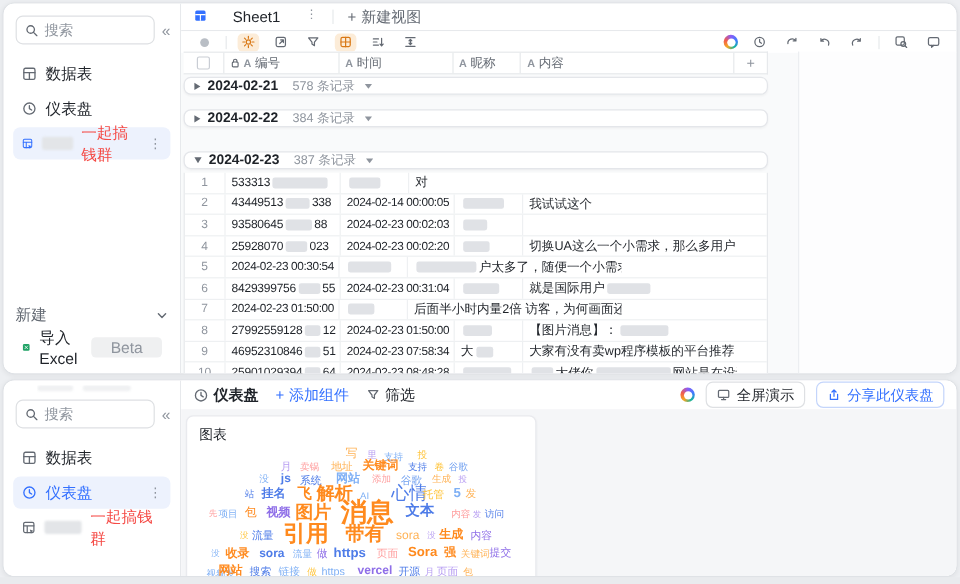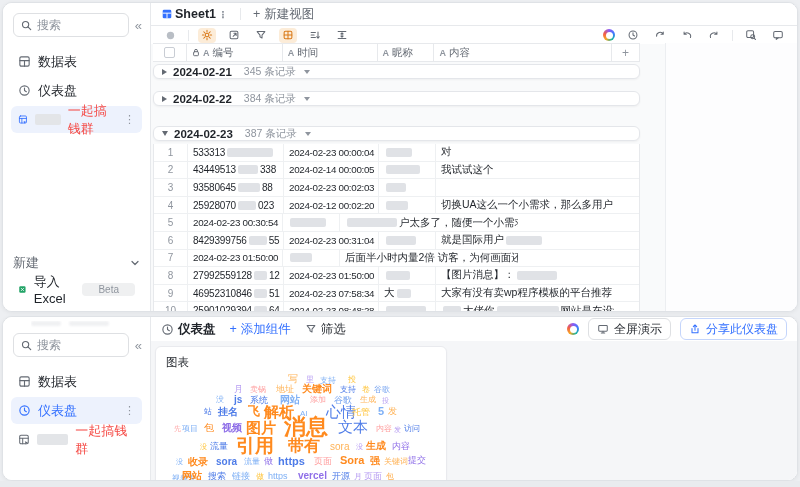--- a/index.html
+++ b/index.html
@@ -23,28 +23,28 @@
             border-radius:6px;font-size:13px;color:#1f2329;}
   .nav-item.sel{background:#edf2fd;}
   .nav-item.sel .blue-label{color:#3370ff;}
   .nav-item .more{margin-left:auto;color:#8f959e;font-size:11px;}
   .red-label{color:#f54a45;}
   .sb-blur{display:inline-block;width:34px;height:11px;border-radius:2px;background:#e3e5e8;filter:blur(.7px);}
   .spacer{flex:1;}
   .new-row{display:flex;align-items:center;height:24px;margin:0 10px;font-size:13px;color:#646a73;}
   .new-row .chev{margin-left:auto;color:#8f959e;font-size:11px;}
   .imp-row{display:flex;align-items:center;gap:7px;height:28px;margin:0 8px;padding:0 7px;font-size:13px;}
-  .beta{font-size:10px;color:#8f959e;background:#eff0f1;border-radius:4px;padding:1px 16px;}
+  .beta{font-size:13px;color:#8f959e;background:#eff0f1;border-radius:4px;padding:1px 16px;}
   .clip-strip{height:8px;margin:-6px 10px 4px 28px;overflow:hidden;display:flex;gap:8px;opacity:.55;}
   .clip-strip i{display:block;height:5px;border-radius:2px;background:#e3e5e8;filter:blur(1px);}
   
   .main{flex:1;position:relative;background:#f9fafb;min-width:0;}
   .tabbar{height:22px;background:#fff;border-bottom:1px solid #e7e9ec;display:flex;align-items:center;
           padding:0 10px;gap:8px;}
-  .tab-active{display:flex;align-items:center;gap:2px;font-size:12.5px;font-weight:bold;color:#1f2329;}
+  .tab-active{display:flex;gap:21px;font-size:12.5px;font-weight:normal;color:#1f2329;}
   .tab-more{color:#8f959e;font-size:10px;}
   .tab-div{width:1px;height:12px;background:#e7e9ec;margin:0 4px;}
   .tab-new{display:flex;align-items:center;gap:4px;font-size:12.5px;color:#646a73;}
   .toolbar{height:18px;background:#fff;display:flex;align-items:center;padding:0 10px;gap:9px;}
   .tb-div{width:1px;height:11px;background:#e7e9ec;}
   .tbi{display:flex;align-items:center;justify-content:center;width:18px;height:15px;border-radius:4px;}
   .tbi.active{background:#fcecd8;}
   .tb-right{margin-left:auto;display:flex;align-items:center;gap:9px;text-align:right;}
   .ai-ring{width:12px;height:12px;border-radius:50%;
            background:conic-gradient(#8b5cf6,#3f7bff,#12b5a0,#f6a723,#f25c4c,#8b5cf6);position:relative;}
@@ -283,21 +283,21 @@
         <div class="th w-cont">
             <span class="atype">A</span>
             <span>内容</span>
           </div>
         <div class="th w-add">+</div>
       </div>
 
       <div class="groupbar g1">
         <span class="caret-r"></span>
         <span class="g-date">2024-02-21</span>
-        <span class="g-count">345 条记录</span>
+        <span class="g-count">578 条记录</span>
         <span class="g-dd"></span>
       </div>
       <div class="groupbar g2">
         <span class="caret-r"></span>
         <span class="g-date">2024-02-22</span>
         <span class="g-count">384 条记录</span>
         <span class="g-dd"></span>
       </div>
       <div class="groupbar g3">
         <span class="caret-d"></span>
@@ -306,21 +306,20 @@
         <span class="g-dd"></span>
       </div>
 
       <div id="rows">
           <div class="trow">
             <div class="td w-num">1</div>
             <div class="td w-id">
               <span>533313</span>
               <span class="blur" style="width: 46px;"></span>
             </div>
-            <div class="td w-time">2024-02-23 00:00:04</div>
             <div class="td w-nick">
               <span class="blur" style="width: 26px;"></span>
             </div>
             <div class="td w-cont">
               <span>对</span>
             </div>
           </div>
           <div class="trow">
             <div class="td w-num">2</div>
             <div class="td w-id">
@@ -348,21 +347,21 @@
               <span class="blur" style="width: 20px;"></span>
             </div>
           </div>
           <div class="trow">
             <div class="td w-num">4</div>
             <div class="td w-id">
               <span>25928070</span>
               <span class="blur" style="width: 18px;"></span>
               <span>023</span>
             </div>
-            <div class="td w-time">2024-02-12 00:02:20</div>
+            <div class="td w-time">2024-02-23 00:02:20</div>
             <div class="td w-nick">
               <span class="blur" style="width: 22px;"></span>
             </div>
             <div class="td w-cont">
               <span>切换UA这么一个小需求，那么多用户。</span>
             </div>
           </div>
           <div class="trow">
             <div class="td w-num">5</div>
             <div class="td w-time">2024-02-23 00:30:54</div>
@@ -565,21 +564,21 @@
             <span style="left: 156px; top: 30px; font-size: 15px; color: rgb(78, 124, 232); font-weight: 400;">心情</span>
             <span style="left: 182px; top: 34px; font-size: 9px; color: rgb(255, 197, 61);">托管</span>
             <span style="left: 208px; top: 32px; font-size: 11px; color: rgb(127, 176, 245); font-weight: 700;">5</span>
             <span style="left: 218px; top: 33px; font-size: 9px; color: rgb(255, 179, 87);">发</span>
             <span style="left: 4px; top: 51px; font-size: 7px; color: rgb(255, 158, 158);">先</span>
             <span style="left: 12px; top: 51px; font-size: 8px; color: rgb(127, 176, 245);">项目</span>
             <span style="left: 34px; top: 49px; font-size: 10px; color: rgb(255, 138, 30);">包</span>
             <span style="left: 52px; top: 49px; font-size: 10px; color: rgb(143, 111, 232); font-weight: 700;">视频</span>
             <span style="left: 76px; top: 46px; font-size: 15px; color: rgb(255, 138, 30); font-weight: 700;">图片</span>
             <span style="left: 114px; top: 42px; font-size: 22px; color: rgb(255, 138, 30); font-weight: 700;">消息</span>
-            <span style="left: 168px; top: 45px; font-size: 15px; color: rgb(78, 124, 232); font-weight: 400;">文本</span>
+            <span style="left: 168px; top: 45px; font-size: 12px; color: rgb(78, 124, 232); font-weight: 700;">文本</span>
             <span style="left: 206px; top: 51px; font-size: 8px; color: rgb(255, 158, 158);">内容</span>
             <span style="left: 224px; top: 52px; font-size: 7px; color: rgb(183, 157, 242);">发</span>
             <span style="left: 234px; top: 51px; font-size: 8px; color: rgb(78, 124, 232);">访问</span>
             <span style="left: 2px; top: 68px; font-size: 8px; color: rgb(127, 176, 245); margin-top: 33px;">视频发</span>
             <span style="left: 30px; top: 69px; font-size: 7px; color: rgb(255, 197, 61);">没</span>
             <span style="left: 40px; top: 68px; font-size: 9px; color: rgb(78, 124, 232);">流量</span>
             <span style="left: 66px; top: 62px; font-size: 19px; color: rgb(255, 138, 30); font-weight: 700;">引用</span>
             <span style="left: 118px; top: 64px; font-size: 16px; color: rgb(255, 138, 30); font-weight: 700;">带有</span>
             <span style="left: 160px; top: 68px; font-size: 10px; color: rgb(255, 179, 87);">sora</span>
             <span style="left: 186px; top: 69px; font-size: 7px; color: rgb(183, 157, 242);">没</span>

